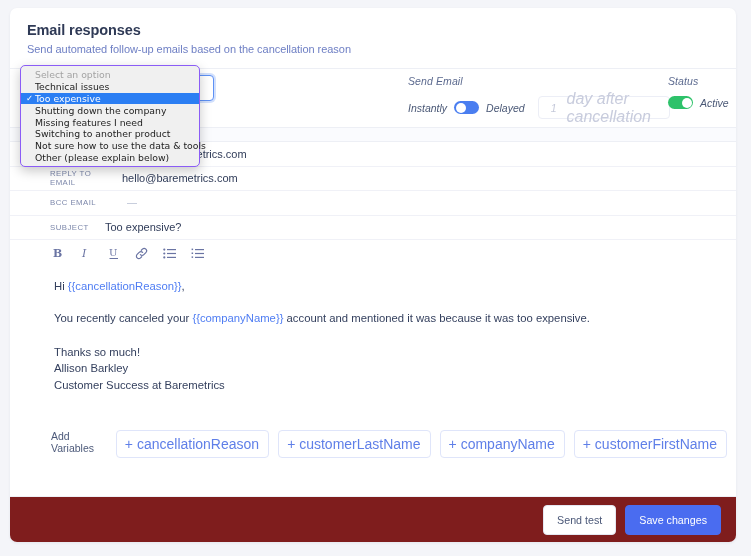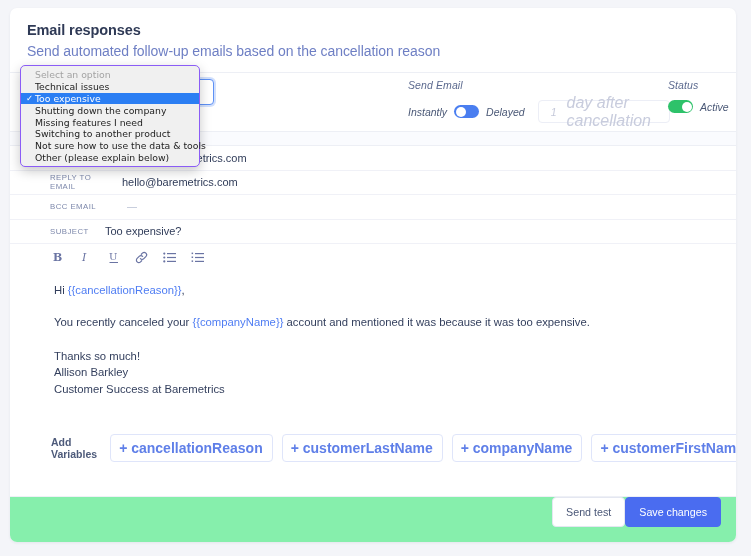--- a/index.html
+++ b/index.html
@@ -19,21 +19,21 @@
     width: 726px; height: 534px;
     background: #ffffff;
     border-radius: 7px;
     box-shadow: 0 1px 3px rgba(30,40,80,.07);
     overflow: hidden;
   }
 
   
   .card-header { padding: 14px 0 13px 17px; border-bottom: 1px solid #edeff5; }
   .card-title { font-size: 14.5px; font-weight: bold; color: #2f3a56; letter-spacing: -.1px; }
-  .card-sub { font-size: 14px; color: #6e7fc4; margin-top: 5px; letter-spacing: -.05px; }
+  .card-sub { font-size: 11px; color: #6e7fc4; margin-top: 5px; letter-spacing: -.05px; }
 
   
   .controls {
     position: relative;
     height: 58px;
     padding: 8px 0 0 0;
   }
   .ctrl { position: absolute; font-style: italic; }
   .ctrl-label {
     font-size: 10.5px; color: #5c6a8f; letter-spacing: .1px; margin-bottom: 9px;
@@ -106,37 +106,37 @@
 
   
   .body-area { padding: 13px 0 0 44px; }
   .p { font-size: 11.3px; color: #333f5d; line-height: 1.35; margin-bottom: 17px; }
   .p.tight { margin-bottom: 0; line-height: 1.48; }
   .var { color: #4f7df3; }
   .bold { font-weight: bold; color: #2b3650; }
 
   
   .vars-row {
-    display: flex; align-items: center;
-    padding: 0 0 0 41px; margin-top: 36px; font-weight: bold;
+    display: flex; align-items: flex-start;
+    padding: 0 0 0 41px; margin-top: 36px;
   }
   .vars-label { font-size: 10.5px; color: #4d5a7a; margin-right: 13px; }
   .chip {
     border: 1px solid #dfe5fa; border-radius: 4px;
     font-size: 14px; color: #5f7fe8; background: #fff;
     padding: 5px 9px 5px 8px; margin-right: 9px; white-space: nowrap;
   }
 
   
   .card-footer {
     position: absolute; left: 0; bottom: 0;
     width: 726px; height: 46px;
-    background: #86efac; border-top: 1px solid #eef0f6;
-    display: flex; align-items: flex-start; justify-content: flex-end;
-    padding-right: 15px; 
+    background: #7f1d1d; border-top: 1px solid #eef0f6;
+    display: flex; align-items: center; justify-content: flex-end;
+    padding-right: 15px; gap: 9px;
   }
   .btn {
     font-size: 10.7px; border-radius: 4px; padding: 8px 13px;
     white-space: nowrap;
   }
   .btn-ghost { background: #fff; border: 1px solid #e4e7f1; color: #4b5878; }
   .btn-primary { background: #4a6cf0; border: 1px solid #4a6cf0; color: #fff; }
 
   
   .dropdown {

